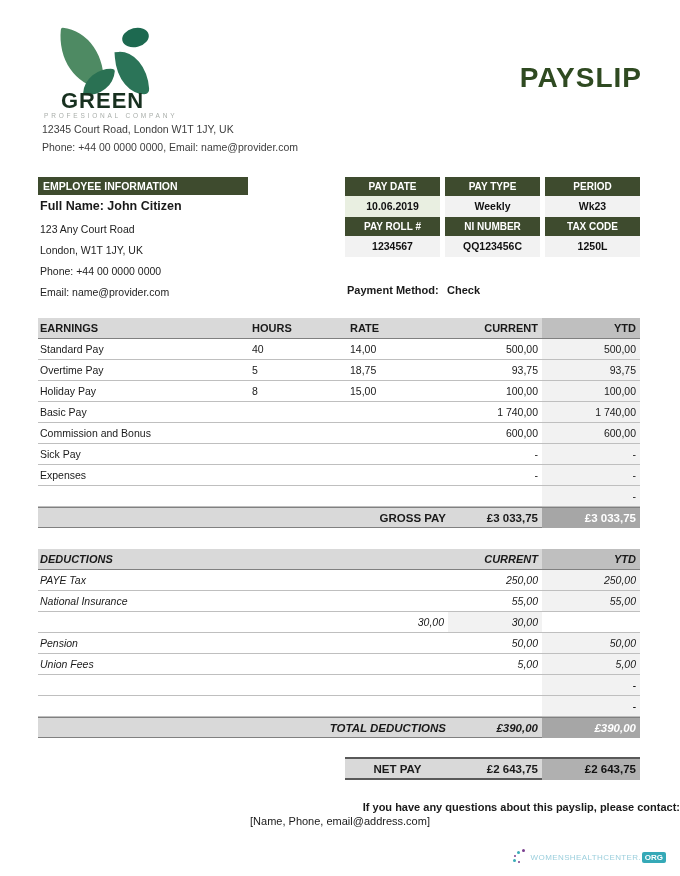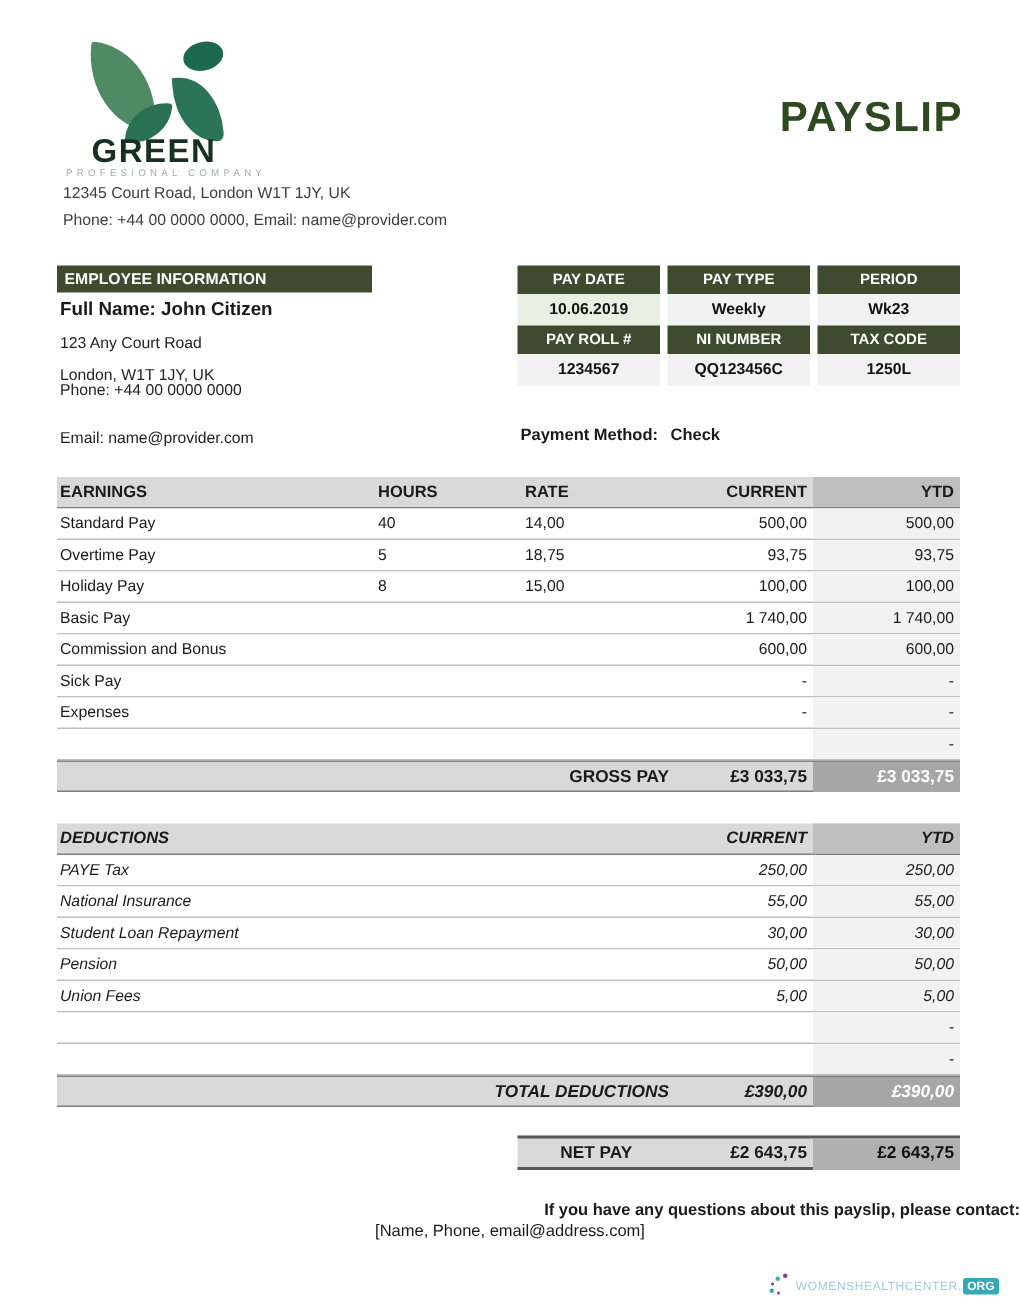--- a/index.html
+++ b/index.html
@@ -25,21 +25,21 @@
   .company-address2 { position:absolute; left:42px; top:141px; font-size:10.5px; color:#3d3d3d; }
 
   .payslip-title { position:absolute; right:38px; top:62px; font-size:28px; font-weight:bold;
               color:#2f4a21; letter-spacing:1px; }
 
   
   .emp-bar { position:absolute; left:38px; top:177px; width:210px; height:18px; background:#3e4b2e;
               color:#fff; font-size:10.5px; font-weight:bold; line-height:18px; padding-left:5px; }
   .emp-name { position:absolute; left:40px; top:199px; font-size:12.5px; font-weight:bold; }
   .emp-line { position:absolute; left:40px; font-size:10.5px; color:#222; }
-  .emp-l1 { top:223px; } .emp-l2 { top:244px; } .emp-l3 { top:254px; } .emp-l4 { top:286px; }
+  .emp-l1 { top:223px; } .emp-l2 { top:244px; } .emp-l3 { top:265px; } .emp-l4 { top:286px; }
 
   
   .pay-grid { position:absolute; left:345px; top:177px; width:295px; display:grid;
               grid-template-columns:95px 95px 95px; column-gap:5px; }
   .pg-head { background:#3e4b2e; color:#fff; font-size:10px; font-weight:bold; height:19px;
               line-height:19px; text-align:center; margin-top:0; }
   .pg-val { background:#f2f2f2; font-size:10.5px; font-weight:bold; height:21px; line-height:21px;
               text-align:center; color:#111; }
   .pg-val.hl { background:#e9efe1; }
 
@@ -220,21 +220,20 @@
           <div class="cell name">PAYE Tax</div>
           <div class="cell cur">250,00</div>
           <div class="cell ytd">250,00</div>
         </div>
         <div class="trow">
           <div class="cell name">National Insurance</div>
           <div class="cell cur">55,00</div>
           <div class="cell ytd">55,00</div>
         </div>
         <div class="trow">
-          <div class="cell name">Student Loan Repayment</div>
           <div class="cell cur">30,00</div>
           <div class="cell ytd">30,00</div>
         </div>
         <div class="trow">
           <div class="cell name">Pension</div>
           <div class="cell cur">50,00</div>
           <div class="cell ytd">50,00</div>
         </div>
         <div class="trow">
           <div class="cell name">Union Fees</div>

